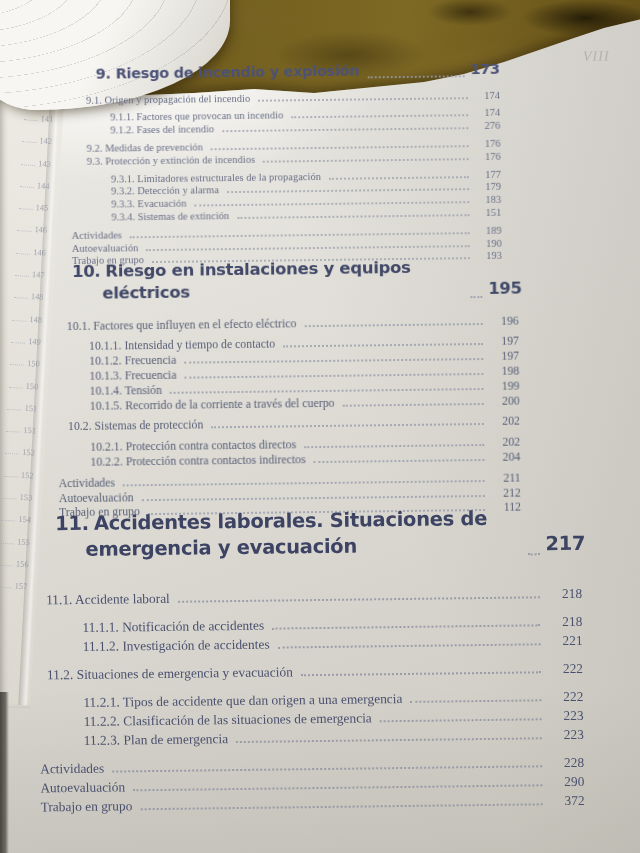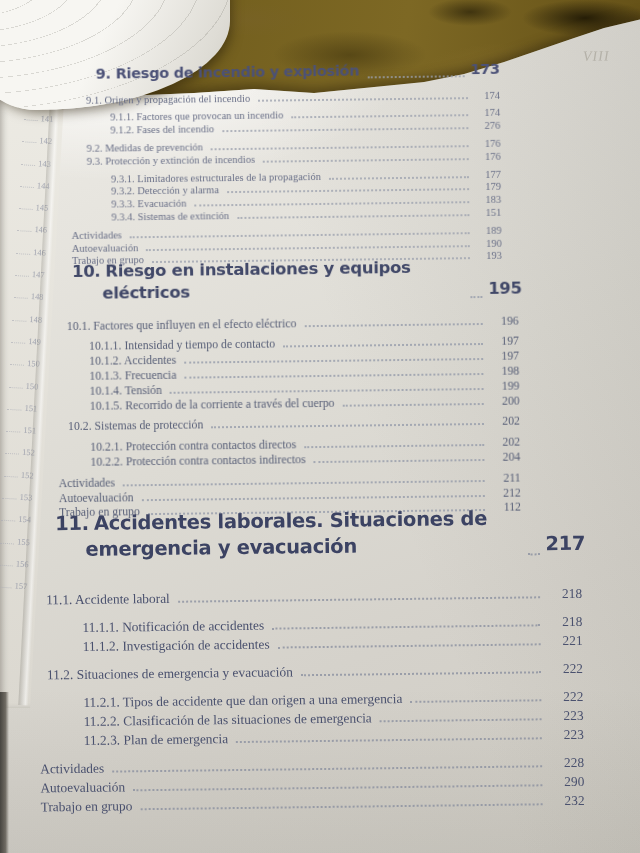--- a/index.html
+++ b/index.html
@@ -264,21 +264,21 @@
             <span class="elabel">10.1. Factores que influyen en el efecto eléctrico</span>
             <span class="dots"></span>
             <span class="pn">196</span>
           </div>
           <div class="row lvl2 gap">
             <span class="elabel">10.1.1. Intensidad y tiempo de contacto</span>
             <span class="dots"></span>
             <span class="pn">197</span>
           </div>
           <div class="row lvl2">
-            <span class="elabel">10.1.2. Accidentes</span>
+            <span class="elabel">10.1.2. Frecuencia</span>
             <span class="dots"></span>
             <span class="pn">197</span>
           </div>
           <div class="row lvl2">
             <span class="elabel">10.1.3. Frecuencia</span>
             <span class="dots"></span>
             <span class="pn">198</span>
           </div>
           <div class="row lvl2">
             <span class="elabel">10.1.4. Tensión</span>
@@ -368,18 +368,18 @@
             <span class="pn">228</span>
           </div>
           <div class="row lvl0">
             <span class="elabel">Autoevaluación</span>
             <span class="dots"></span>
             <span class="pn">290</span>
           </div>
           <div class="row lvl0">
             <span class="elabel">Trabajo en grupo</span>
             <span class="dots"></span>
-            <span class="pn">232</span>
+            <span class="pn">372</span>
           </div>
         </section>
       </div>
   </div>
 </div>
 
 </body></html>

